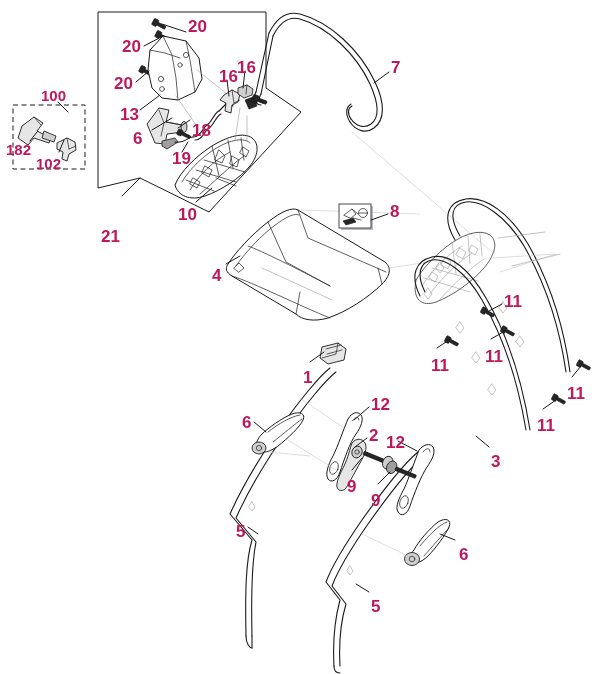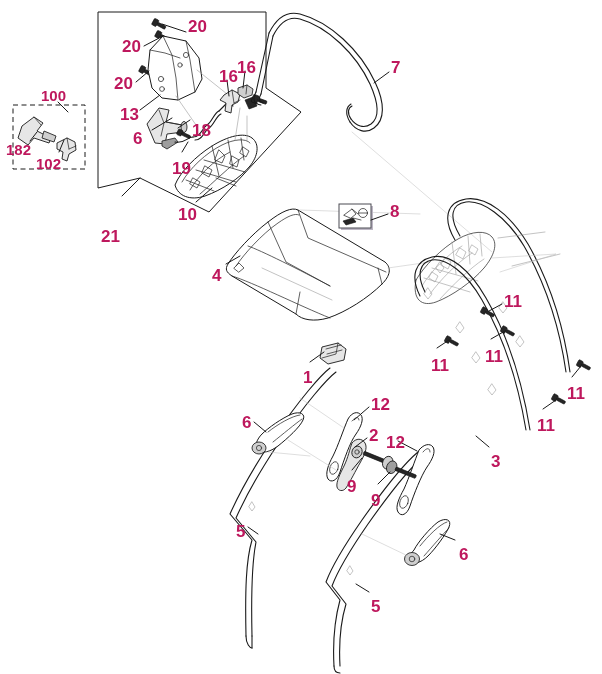--- a/index.html
+++ b/index.html
@@ -435,21 +435,21 @@
       </g>
 
   </svg>
 
   <div id="callout-layer">
       <div class="callout" style="left: 188px; top: 18px;">20</div>
       <div class="callout" style="left: 122px; top: 38px;">20</div>
       <div class="callout" style="left: 114px; top: 75px;">20</div>
       <div class="callout" style="left: 120px; top: 106px;">13</div>
       <div class="callout" style="left: 133px; top: 130px;">6</div>
-      <div class="callout" style="left: 172px; top: 160px;">19</div>
+      <div class="callout" style="left: 172px; top: 150px;">19</div>
       <div class="callout" style="left: 192px; top: 122px;">18</div>
       <div class="callout" style="left: 219px; top: 68px;">16</div>
       <div class="callout" style="left: 237px; top: 59px;">16</div>
       <div class="callout" style="left: 101px; top: 200px; margin-top: 28px;">21</div>
       <div class="callout" style="left: 178px; top: 206px;">10</div>
       <div class="callout" style="left: 391px; top: 59px;">7</div>
       <div class="callout" style="left: 390px; top: 203px;">8</div>
       <div class="callout" style="left: 212px; top: 267px;">4</div>
       <div class="callout" style="left: 303px; top: 369px;">1</div>
       <div class="callout" style="left: 242px; top: 414px;">6</div>

